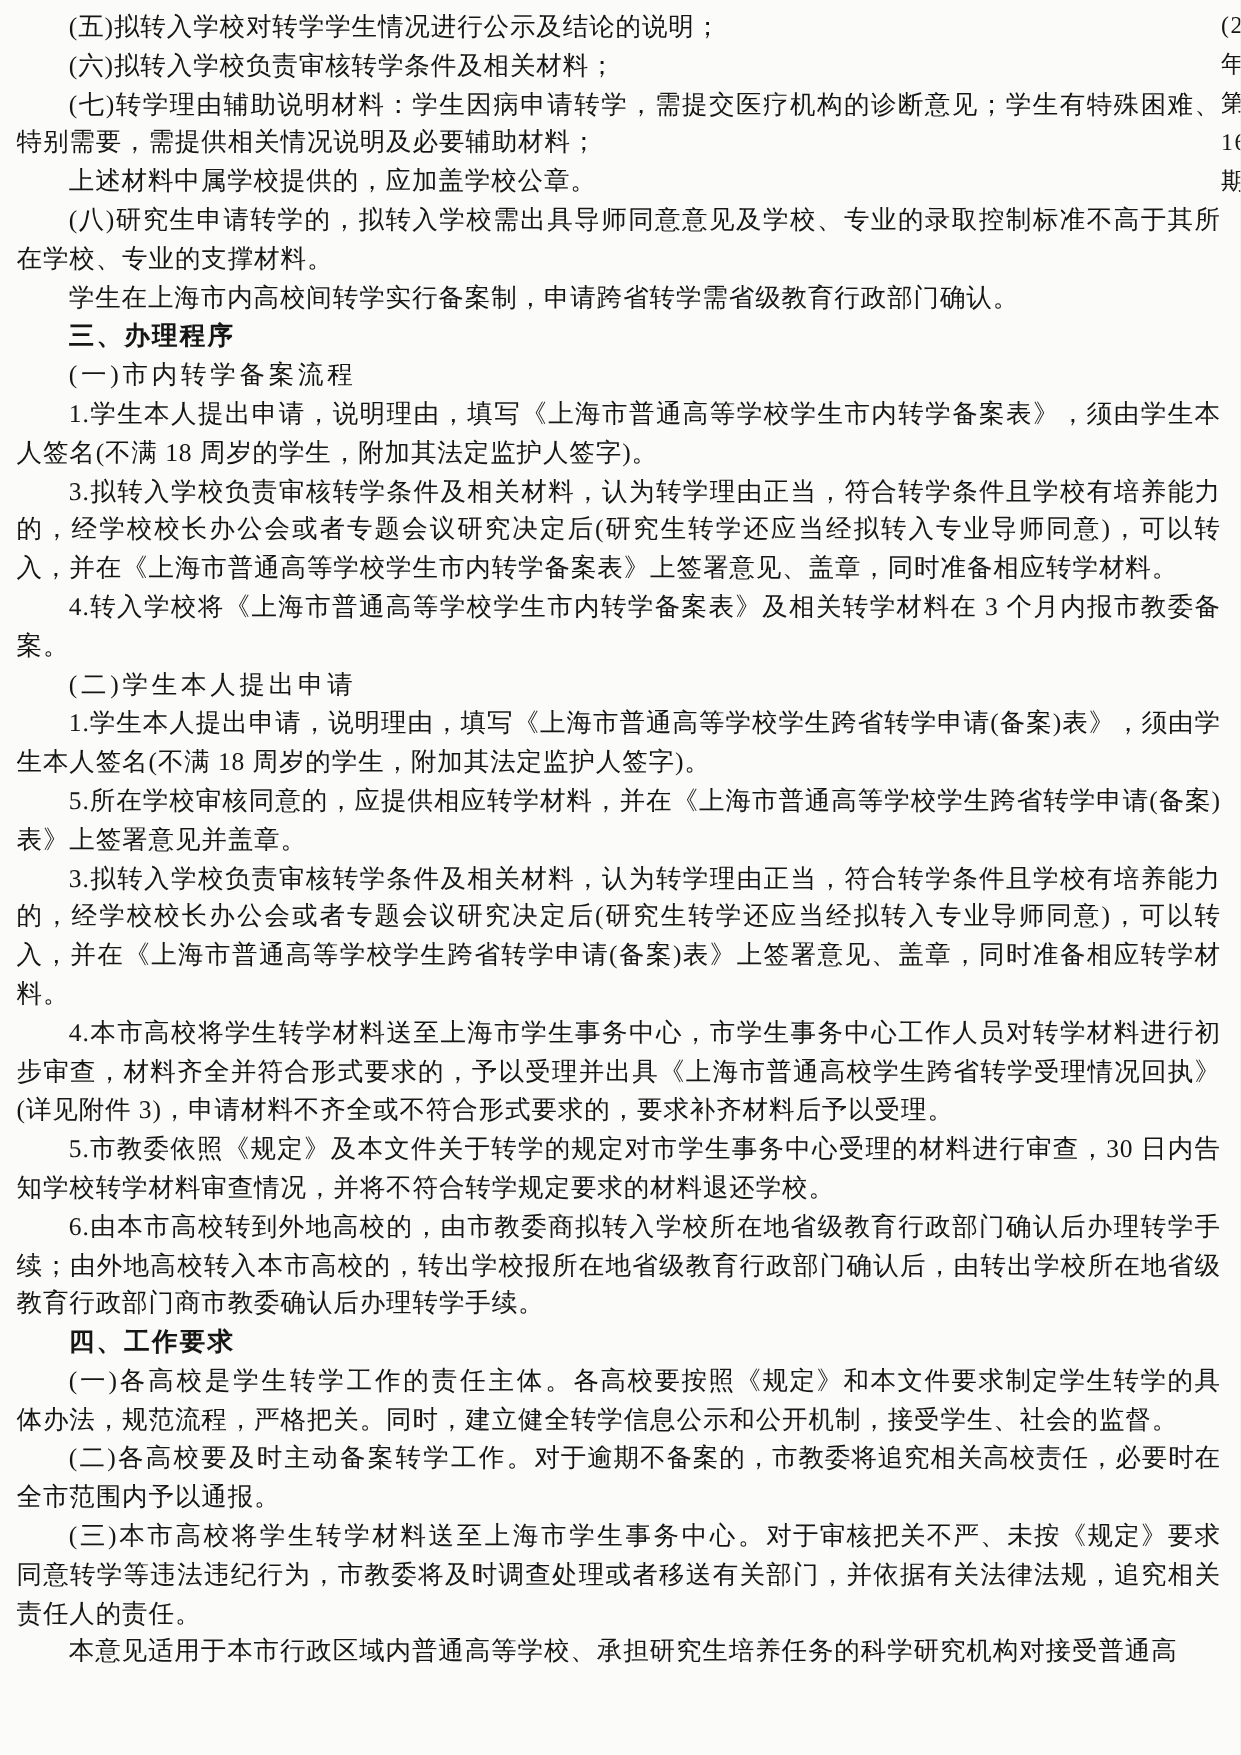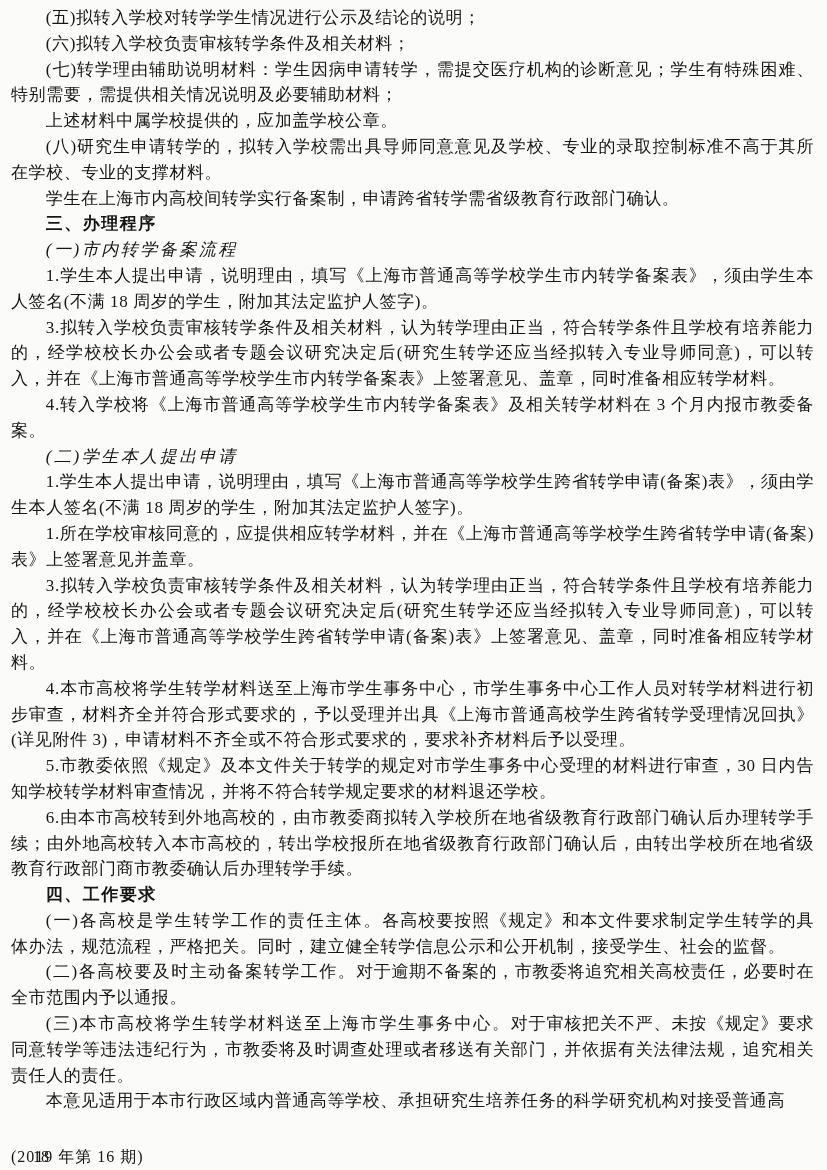--- a/index.html
+++ b/index.html
@@ -14,40 +14,39 @@
     margin: 0 auto;
     background: #fbfbf9;
     color: #161616;
     font-family: "Liberation Serif", "DejaVu Serif", serif;
     font-size: 17px;
     line-height: 25.8px;
     box-sizing: border-box;
     padding: 5px 13px 0 11px;
     overflow: hidden;
     display: flex;
-    flex-direction: column;
+    flex-direction: row;
   }
   .doc-body {
     flex: 1 1 auto;
     overflow: hidden;
   }
   .para {
     margin: 0;
     text-indent: 2.05em;
     text-align: justify;
     letter-spacing: 0.6px;
     word-break: break-all;
   }
   .para.style-heading {
     font-family: "Liberation Sans", "DejaVu Sans", sans-serif;
     font-weight: bold;
     letter-spacing: 1.5px;
   }
   .para.style-kai {
-    font-style: italic;
     letter-spacing: 2.5px;
   }
   .para-lead {
     letter-spacing: 1.5px;
   }
   .footer {
     flex: 0 0 auto;
     position: relative;
     height: 26px;
     line-height: 26px;
@@ -78,21 +77,21 @@
       <p class="para style-body"><span>上述材料中属学校提供的，应加盖学校公章。</span></p>
       <p class="para style-body"><span>(八)研究生申请转学的，拟转入学校需出具导师同意意见及学校、专业的录取控制标准不高于其所在学校、专业的支撑材料。</span></p>
       <p class="para style-body"><span>学生在上海市内高校间转学实行备案制，申请跨省转学需省级教育行政部门确认。</span></p>
       <p class="para style-heading"><span>三、办理程序</span></p>
       <p class="para style-kai"><span>(一)市内转学备案流程</span></p>
       <p class="para style-body"><span>1.学生本人提出申请，说明理由，填写《上海市普通高等学校学生市内转学备案表》，须由学生本人签名(不满 18 周岁的学生，附加其法定监护人签字)。</span></p>
       <p class="para style-body"><span>3.拟转入学校负责审核转学条件及相关材料，认为转学理由正当，符合转学条件且学校有培养能力的，经学校校长办公会或者专题会议研究决定后(研究生转学还应当经拟转入专业导师同意)，可以转入，并在《上海市普通高等学校学生市内转学备案表》上签署意见、盖章，同时准备相应转学材料。</span></p>
       <p class="para style-body"><span>4.转入学校将《上海市普通高等学校学生市内转学备案表》及相关转学材料在 3 个月内报市教委备案。</span></p>
       <p class="para style-kai"><span>(二)学生本人提出申请</span></p>
       <p class="para style-body"><span>1.学生本人提出申请，说明理由，填写《上海市普通高等学校学生跨省转学申请(备案)表》，须由学生本人签名(不满 18 周岁的学生，附加其法定监护人签字)。</span></p>
-      <p class="para style-body"><span>1.所在学校审核同意的，应提供相应转学材料，并在《上海市普通高等学校学生跨省转学申请(备案)表》上签署意见并盖章。</span></p>
+      <p class="para style-body"><span>5.所在学校审核同意的，应提供相应转学材料，并在《上海市普通高等学校学生跨省转学申请(备案)表》上签署意见并盖章。</span></p>
       <p class="para style-body"><span>3.拟转入学校负责审核转学条件及相关材料，认为转学理由正当，符合转学条件且学校有培养能力的，经学校校长办公会或者专题会议研究决定后(研究生转学还应当经拟转入专业导师同意)，可以转入，并在《上海市普通高等学校学生跨省转学申请(备案)表》上签署意见、盖章，同时准备相应转学材料。</span></p>
       <p class="para style-body"><span>4.本市高校将学生转学材料送至上海市学生事务中心，市学生事务中心工作人员对转学材料进行初步审查，材料齐全并符合形式要求的，予以受理并出具《上海市普通高校学生跨省转学受理情况回执》(详见附件 3)，申请材料不齐全或不符合形式要求的，要求补齐材料后予以受理。</span></p>
       <p class="para style-body"><span>5.市教委依照《规定》及本文件关于转学的规定对市学生事务中心受理的材料进行审查，30 日内告知学校转学材料审查情况，并将不符合转学规定要求的材料退还学校。</span></p>
       <p class="para style-body"><span>6.由本市高校转到外地高校的，由市教委商拟转入学校所在地省级教育行政部门确认后办理转学手续；由外地高校转入本市高校的，转出学校报所在地省级教育行政部门确认后，由转出学校所在地省级教育行政部门商市教委确认后办理转学手续。</span></p>
       <p class="para style-heading"><span>四、工作要求</span></p>
       <p class="para style-mixed"><span class="para-lead">(一)各高校是学生转学工作的责任主体。</span><span>各高校要按照《规定》和本文件要求制定学生转学的具体办法，规范流程，严格把关。同时，建立健全转学信息公示和公开机制，接受学生、社会的监督。</span></p>
       <p class="para style-mixed"><span class="para-lead">(二)各高校要及时主动备案转学工作。</span><span>对于逾期不备案的，市教委将追究相关高校责任，必要时在全市范围内予以通报。</span></p>
       <p class="para style-mixed"><span class="para-lead">(三)本市高校将学生转学材料送至上海市学生事务中心。</span><span>对于审核把关不严、未按《规定》要求同意转学等违法违纪行为，市教委将及时调查处理或者移送有关部门，并依据有关法律法规，追究相关责任人的责任。</span></p>
       <p class="para style-body"><span>本意见适用于本市行政区域内普通高等学校、承担研究生培养任务的科学研究机构对接受普通高</span></p>
     </div>

